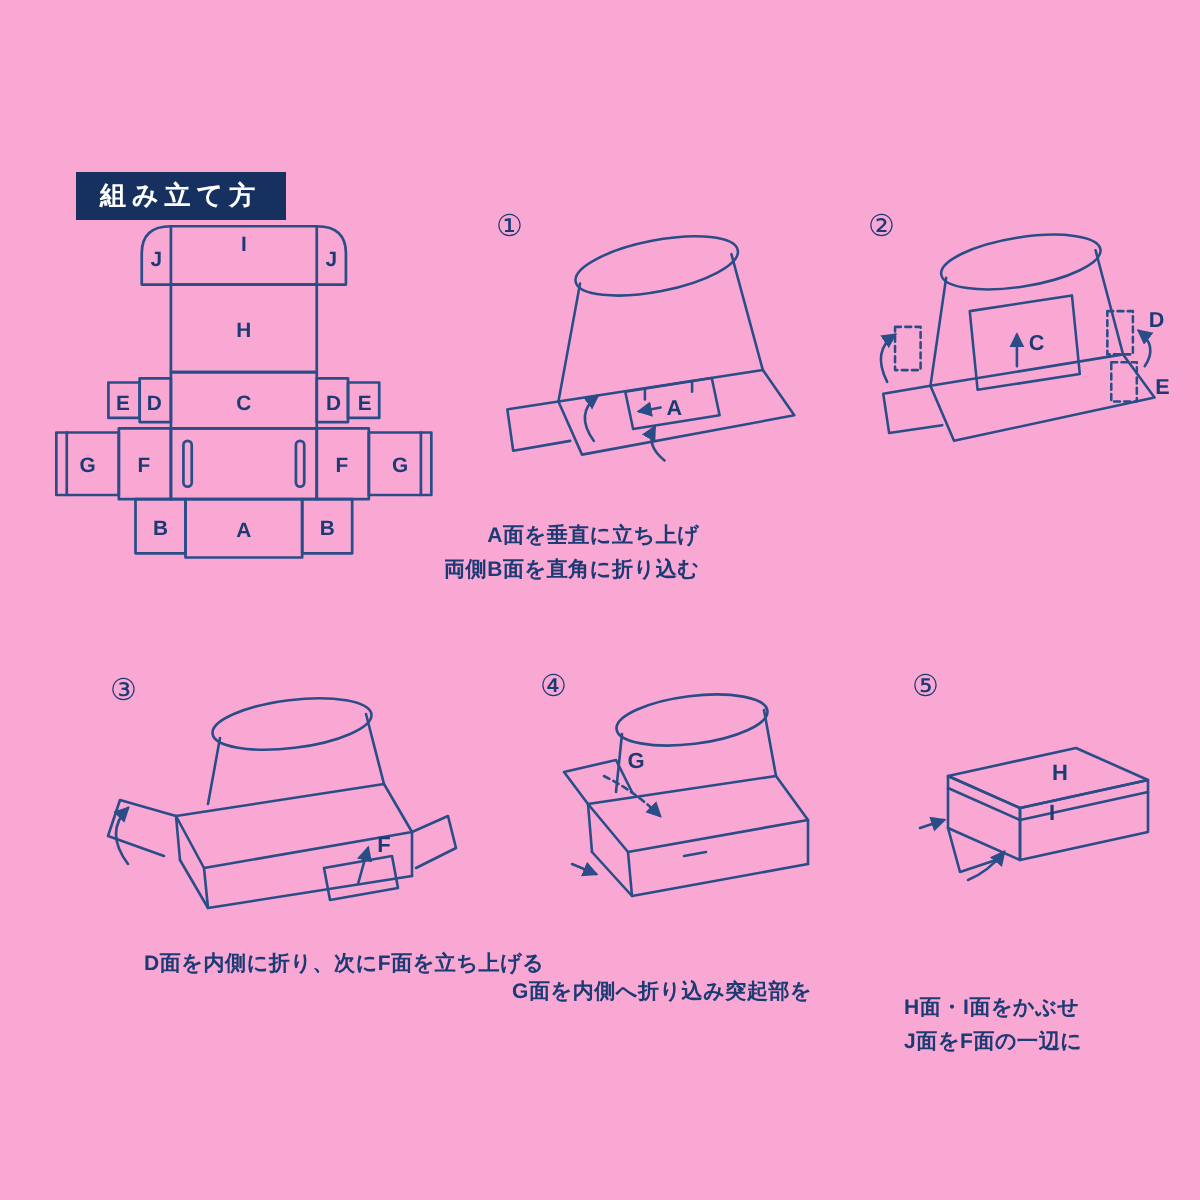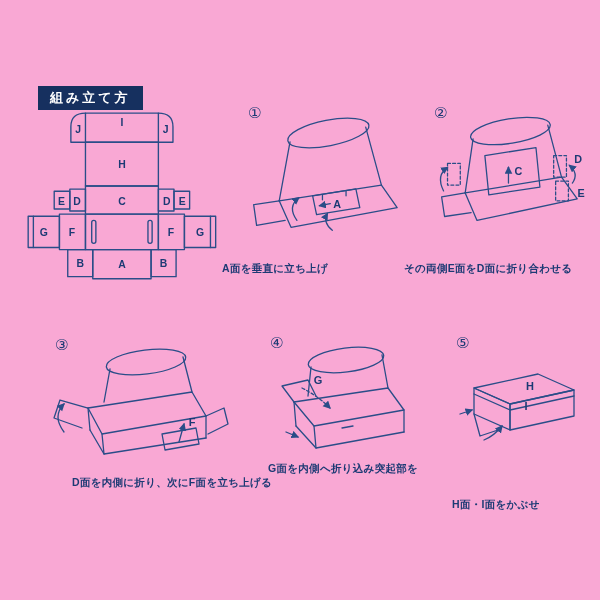--- a/index.html
+++ b/index.html
@@ -84,20 +84,21 @@
       <line x1="90" y1="82" x2="90" y2="87"></line>
       <line x1="114" y1="78" x2="114" y2="83"></line>
       <path d="M64 108 Q54 94 66 85" marker-end="url(#ah1)"></path>
       <path d="M100 118 Q90 110 95 101" marker-end="url(#ah1)"></path>
       <path d="M98 91 L87 93" marker-end="url(#ah1)"></path>
     </g>
     <text class="plbl" x="105" y="95">A</text>
   </svg>
   <div class="caption" style="left:222px;top:260px;text-align:right;">
     <div>A面を垂直に立ち上げ</div>
+    <div>両側B面を直角に折り込む</div>
   </div>
 
   <div class="step-num" style="left:434px;top:104px;">②</div>
   <svg viewBox="0 0 175 150" style="left:420px;top:114px;" width="172" height="148">
     <defs>
       <marker id="ah2" markerWidth="7" markerHeight="7" refX="5" refY="3" orient="auto">
         <path d="M0,0 L6,3 L0,6 Z" fill="#2a4d88"></path>
       </marker>
     </defs>
     <g class="ln">
@@ -113,21 +114,20 @@
       <rect class="dash" x="138" y="68" width="13" height="20"></rect>
       <path d="M155 70 Q162 60 152 52" marker-end="url(#ah2)"></path>
       <rect class="dash" x="28" y="50" width="13" height="22"></rect>
       <path d="M24 78 Q16 62 28 54" marker-end="url(#ah2)"></path>
     </g>
     <text class="plbl" x="100" y="62">C</text>
     <text class="plbl" x="161" y="50">D</text>
     <text class="plbl" x="164" y="84">E</text>
   </svg>
   <div class="caption" style="left:404px;top:260px;">
-    <div>その両側E面をD面に折り合わせる</div>
   </div>
 
   <div class="step-num" style="left:55px;top:336px;">③</div>
   <svg viewBox="0 0 185 130" style="left:44px;top:346px;" width="185" height="130">
     <defs>
       <marker id="ah3" markerWidth="7" markerHeight="7" refX="5" refY="3" orient="auto">
         <path d="M0,0 L6,3 L0,6 Z" fill="#2a4d88"></path>
       </marker>
     </defs>
     <g class="ln">
@@ -167,21 +167,21 @@
       <path d="M58 82 L60 104"></path>
       <path d="M148 66 L148 88"></path>
       <path d="M40 82 L60 104 L148 88"></path>
       <path d="M38 58 L26 42 L52 36 L60 52"></path>
       <path class="dash" d="M46 44 Q62 52 74 64" marker-end="url(#ah4)"></path>
       <path d="M30 88 L42 93" marker-end="url(#ah4)"></path>
       <line x1="86" y1="84" x2="97" y2="82"></line>
     </g>
     <text class="plbl" x="62" y="40">G</text>
   </svg>
-  <div class="caption" style="left:256px;top:460px;margin-left:12px;">
+  <div class="caption" style="left:256px;top:488px;">
     <div>G面を内側へ折り込み突起部を</div>
   </div>
 
   <div class="step-num" style="left:456px;top:334px;">⑤</div>
   <svg viewBox="0 0 150 110" style="left:446px;top:352px;" width="150" height="110">
     <defs>
       <marker id="ah5" markerWidth="7" markerHeight="7" refX="5" refY="3" orient="auto">
         <path d="M0,0 L6,3 L0,6 Z" fill="#2a4d88"></path>
       </marker>
     </defs>
@@ -192,15 +192,16 @@
       <path d="M28 42 L64 58 L128 44"></path>
       <path d="M28 62 L34 84 L52 78"></path>
       <path d="M38 88 Q48 84 56 74" marker-end="url(#ah5)"></path>
       <path d="M14 62 L26 58" marker-end="url(#ah5)"></path>
     </g>
     <text class="plbl" x="84" y="38">H</text>
     <text class="plbl" x="80" y="58">I</text>
   </svg>
   <div class="caption" style="left:452px;top:462px;margin-top:34px;">
     <div>H面・I面をかぶせ</div>
+    <div>J面をF面の一辺に</div>
   </div>
 
 </div>
 
 </body></html>

